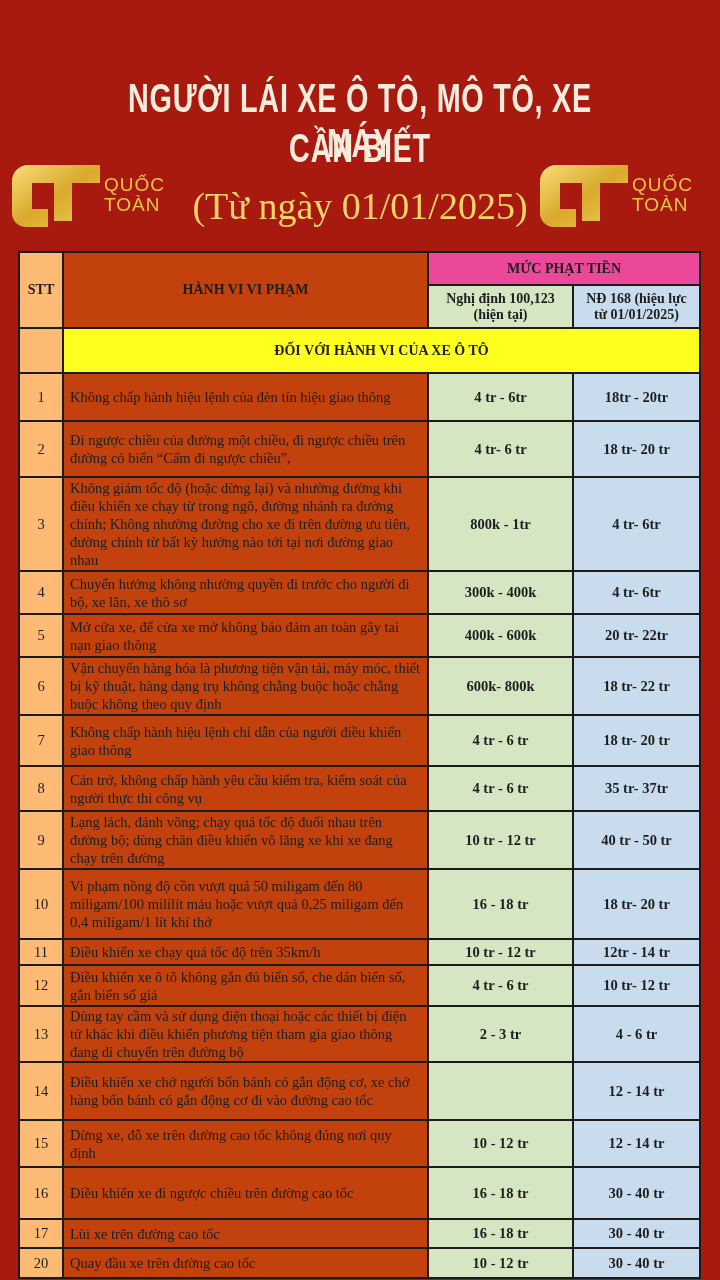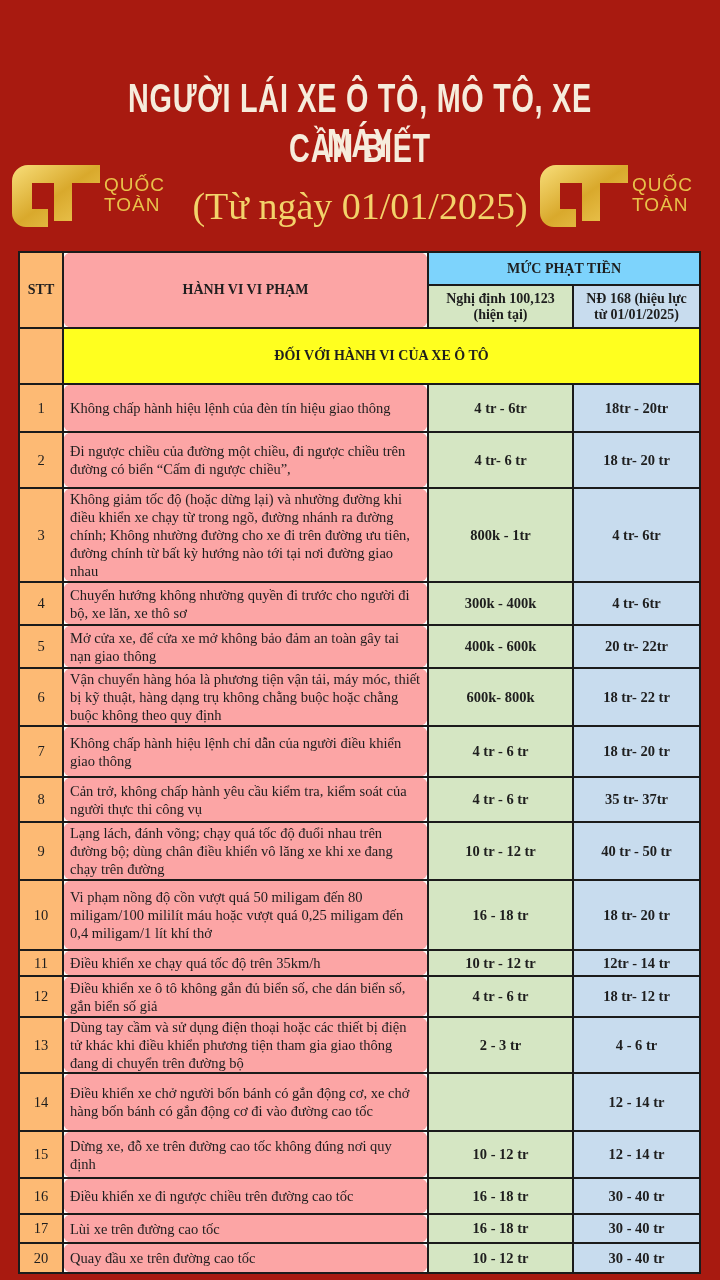--- a/index.html
+++ b/index.html
@@ -32,24 +32,24 @@
     font-size: 19px; line-height: 20px; letter-spacing: 1px;
   }
   table {
     position: absolute; left: 18px; top: 251px;
     width: 681px; border-collapse: collapse; table-layout: fixed;
     background: #fff;
   }
   td, th { border: 2px solid #1b1b1b; padding: 0 6px; font-size: 14.5px; color: #1e1e1e; }
   th { font-weight: bold; font-size: 14px; }
   .c-stt { width: 32px; text-align: center; background: #fdba74; }
-  .c-beh { background: #fca5a5; text-align: left; line-height: 18px; border-radius: 9px; }
+  .c-beh { background: #c2410c; text-align: left; line-height: 18px; }
   .c-old { width: 132px; background: #d5e6c3; text-align: center; font-weight: bold; }
   .c-new { width: 114px; background: #c8dcee; text-align: center; font-weight: bold; }
-  .h-yellow { background: #7dd3fc; text-align: center; }
+  .h-yellow { background: #ec4899; text-align: center; }
   th.c-beh { text-align: center; }
   .section { background: #ffff1f; text-align: center; font-weight: bold; font-size: 14px; }
 </style>
 </head>
 <body>
 
 <div class="title l1">NGƯỜI LÁI XE Ô TÔ, MÔ TÔ, XE MÁY</div>
 <div class="title l2">CẦN BIẾT</div>
 <div class="subtitle">(Từ ngày 01/01/2025)</div>
 
@@ -89,21 +89,21 @@
   <tbody>
       <tr style="height:33px">
     <th class="c-stt" rowspan="2">STT</th>
     <th class="c-beh" rowspan="2">HÀNH VI VI PHẠM</th>
     <th class="h-yellow" colspan="2">MỨC PHẠT TIỀN</th>
   </tr>
   <tr style="height:43px">
     <th class="c-old" style="line-height:16px">Nghị định 100,123 (hiện tại)</th>
     <th class="c-new" style="line-height:16px">NĐ 168 (hiệu lực từ 01/01/2025)</th>
   </tr>
-  <tr style="height:56px">
+  <tr style="height:45px">
     <td class="c-stt"></td>
     <td class="section" colspan="3">ĐỐI VỚI HÀNH VI CỦA XE Ô TÔ</td>
   </tr>
   </tbody>
     <tbody id="rows">
       <tr style="height: 48px;">
         <td class="c-stt">1</td>
         <td class="c-beh">Không chấp hành hiệu lệnh của đèn tín hiệu giao thông</td>
         <td class="c-old">4 tr - 6tr</td>
         <td class="c-new">18tr - 20tr</td>
@@ -165,41 +165,41 @@
       <tr style="height: 26px;">
         <td class="c-stt">11</td>
         <td class="c-beh">Điều khiển xe chạy quá tốc độ trên 35km/h</td>
         <td class="c-old">10 tr - 12 tr</td>
         <td class="c-new">12tr - 14 tr</td>
       </tr>
       <tr style="height: 41px;">
         <td class="c-stt">12</td>
         <td class="c-beh">Điều khiển xe ô tô không gắn đủ biển số, che dán biển số, gắn biển số giả</td>
         <td class="c-old">4 tr - 6 tr</td>
-        <td class="c-new">18 tr- 12 tr</td>
+        <td class="c-new">10 tr- 12 tr</td>
       </tr>
       <tr style="height: 50px;">
         <td class="c-stt">13</td>
         <td class="c-beh">Dùng tay cầm và sử dụng điện thoại hoặc các thiết bị điện tử khác khi điều khiển phương tiện tham gia giao thông đang di chuyển trên đường bộ</td>
         <td class="c-old">2 - 3 tr</td>
         <td class="c-new">4 - 6 tr</td>
       </tr>
       <tr style="height: 58px; margin-left: 13px;">
         <td class="c-stt">14</td>
         <td class="c-beh">Điều khiển xe chở người bốn bánh có gắn động cơ, xe chở hàng bốn bánh có gắn động cơ đi vào đường cao tốc</td>
         <td class="c-old"></td>
         <td class="c-new">12 - 14 tr</td>
       </tr>
       <tr style="height: 47px;">
         <td class="c-stt">15</td>
         <td class="c-beh">Dừng xe, đỗ xe trên đường cao tốc không đúng nơi quy định</td>
         <td class="c-old">10 - 12 tr</td>
         <td class="c-new">12 - 14 tr</td>
       </tr>
-      <tr style="height: 36px;">
+      <tr style="height: 52px;">
         <td class="c-stt">16</td>
         <td class="c-beh">Điều khiển xe đi ngược chiều trên đường cao tốc</td>
         <td class="c-old">16 - 18 tr</td>
         <td class="c-new">30 - 40 tr</td>
       </tr>
       <tr style="height: 29px;">
         <td class="c-stt">17</td>
         <td class="c-beh">Lùi xe trên đường cao tốc</td>
         <td class="c-old">16 - 18 tr</td>
         <td class="c-new">30 - 40 tr</td>

